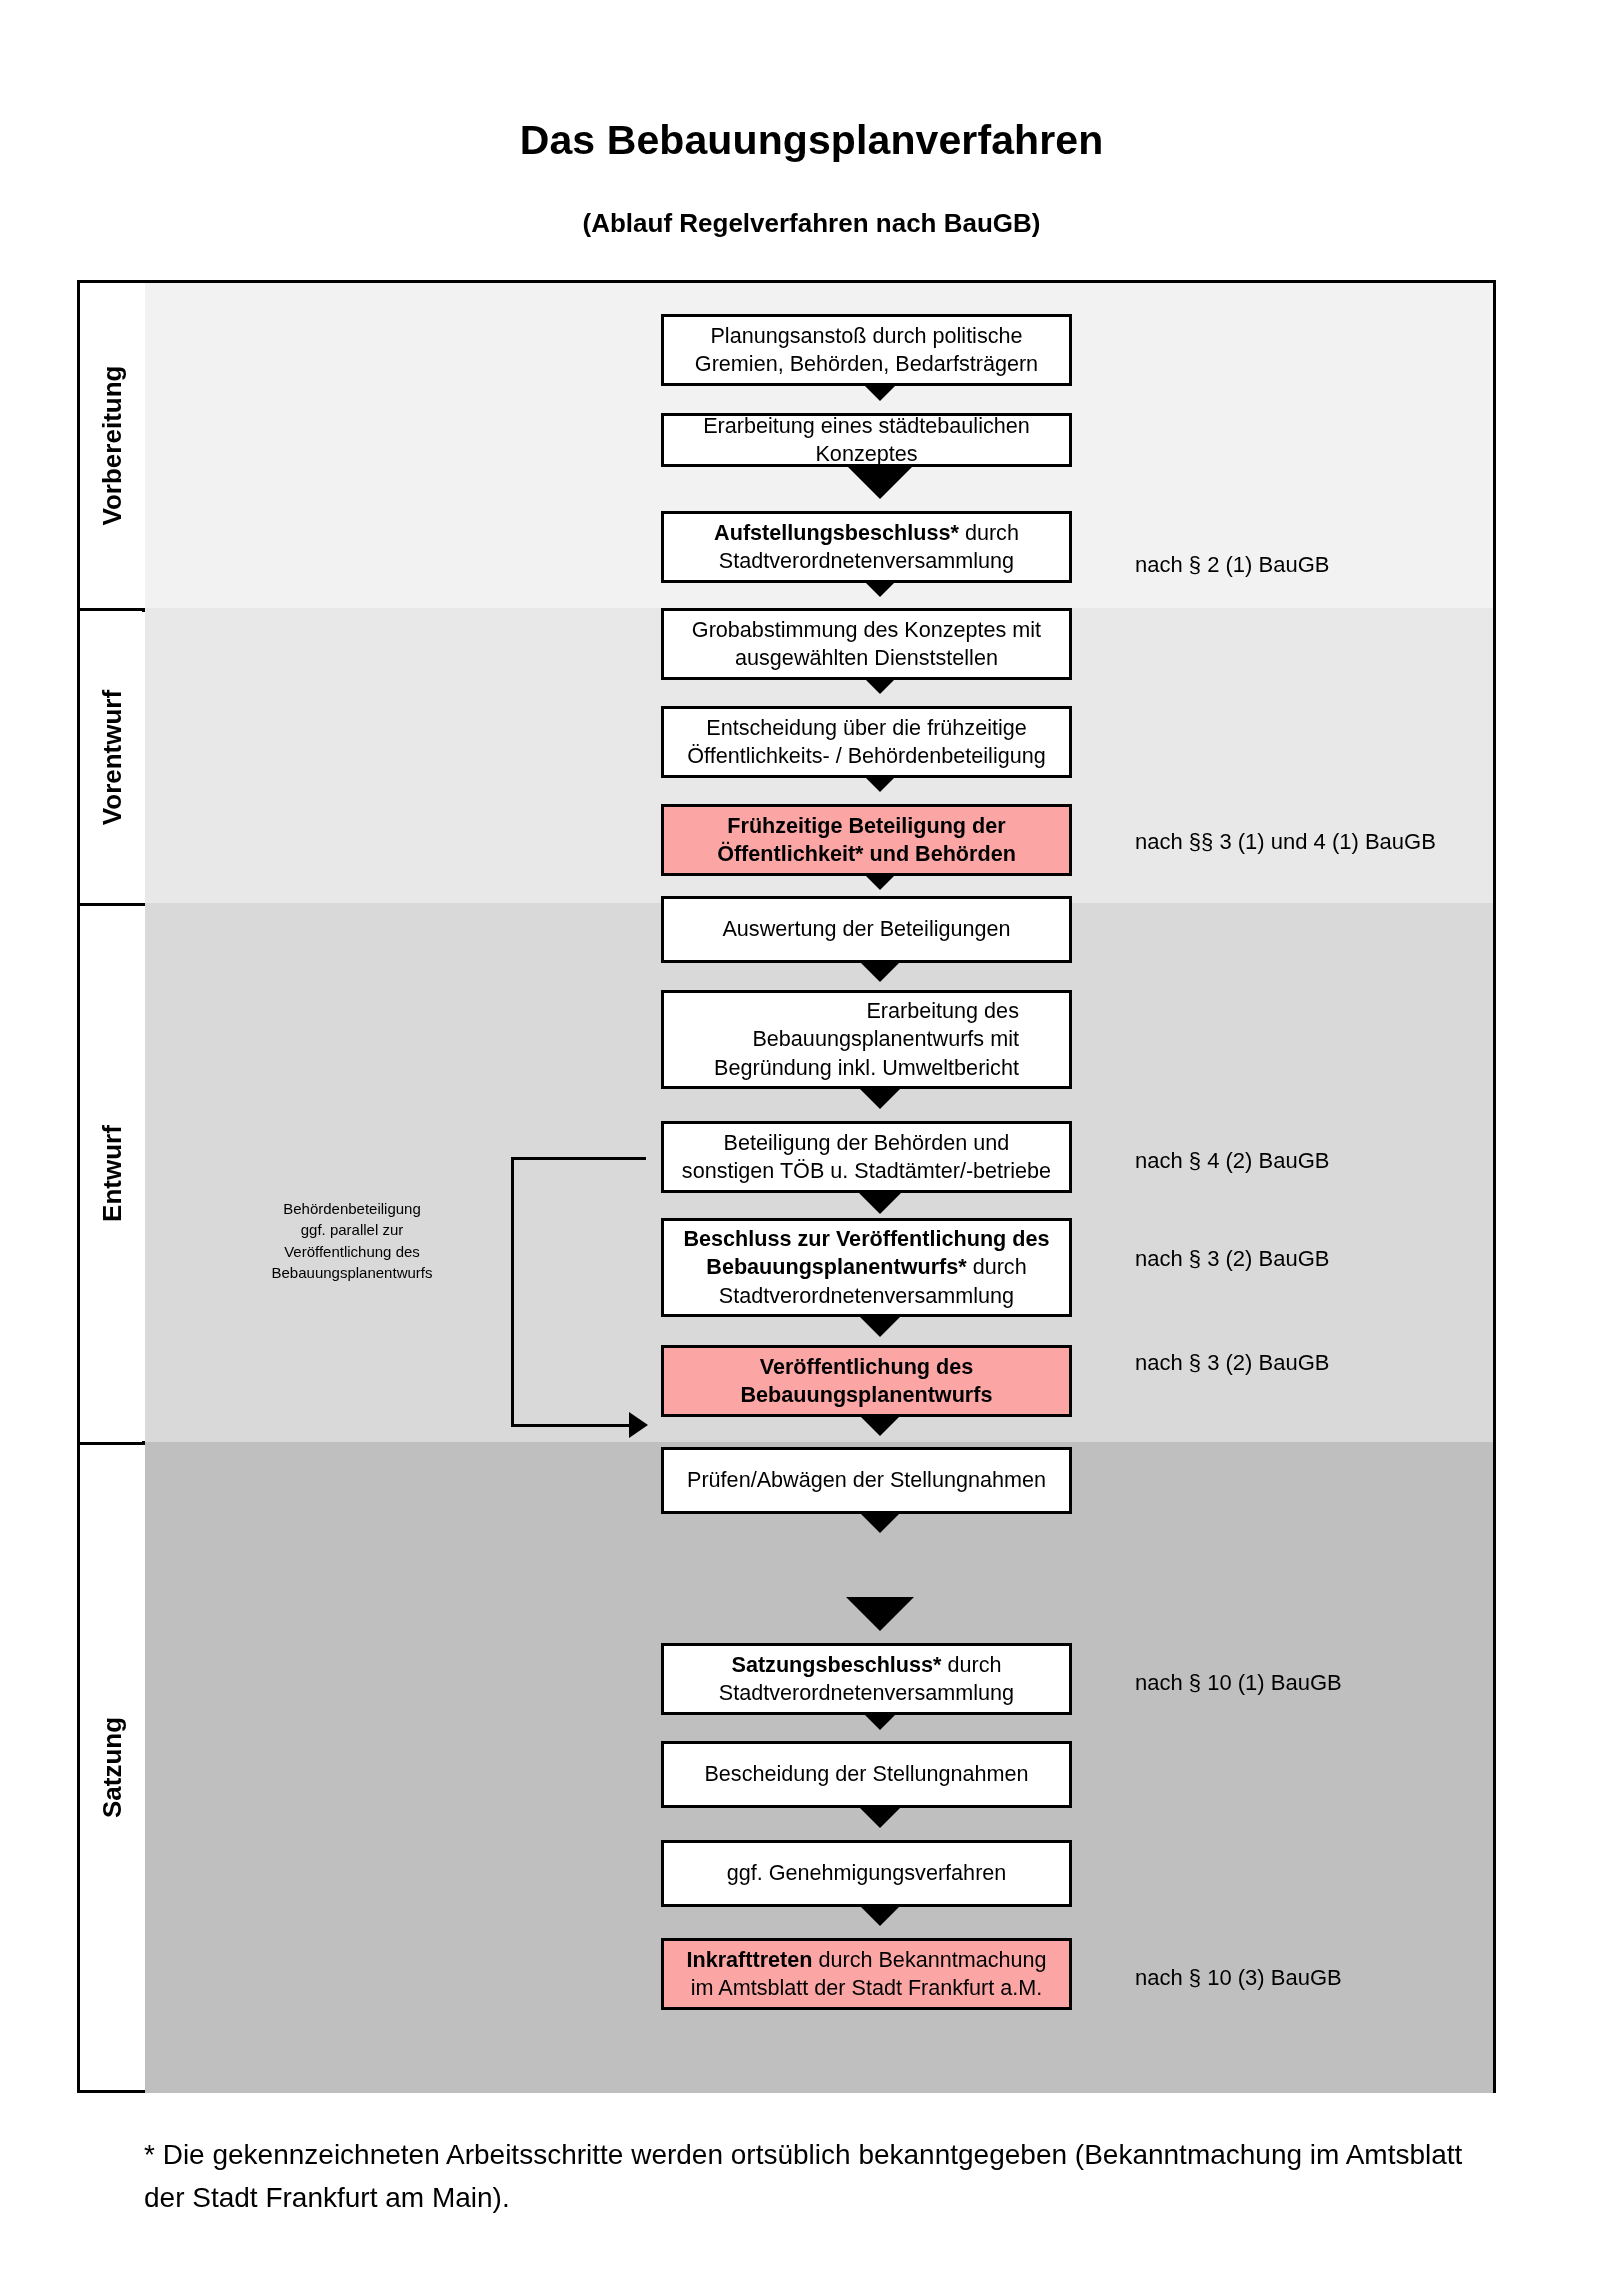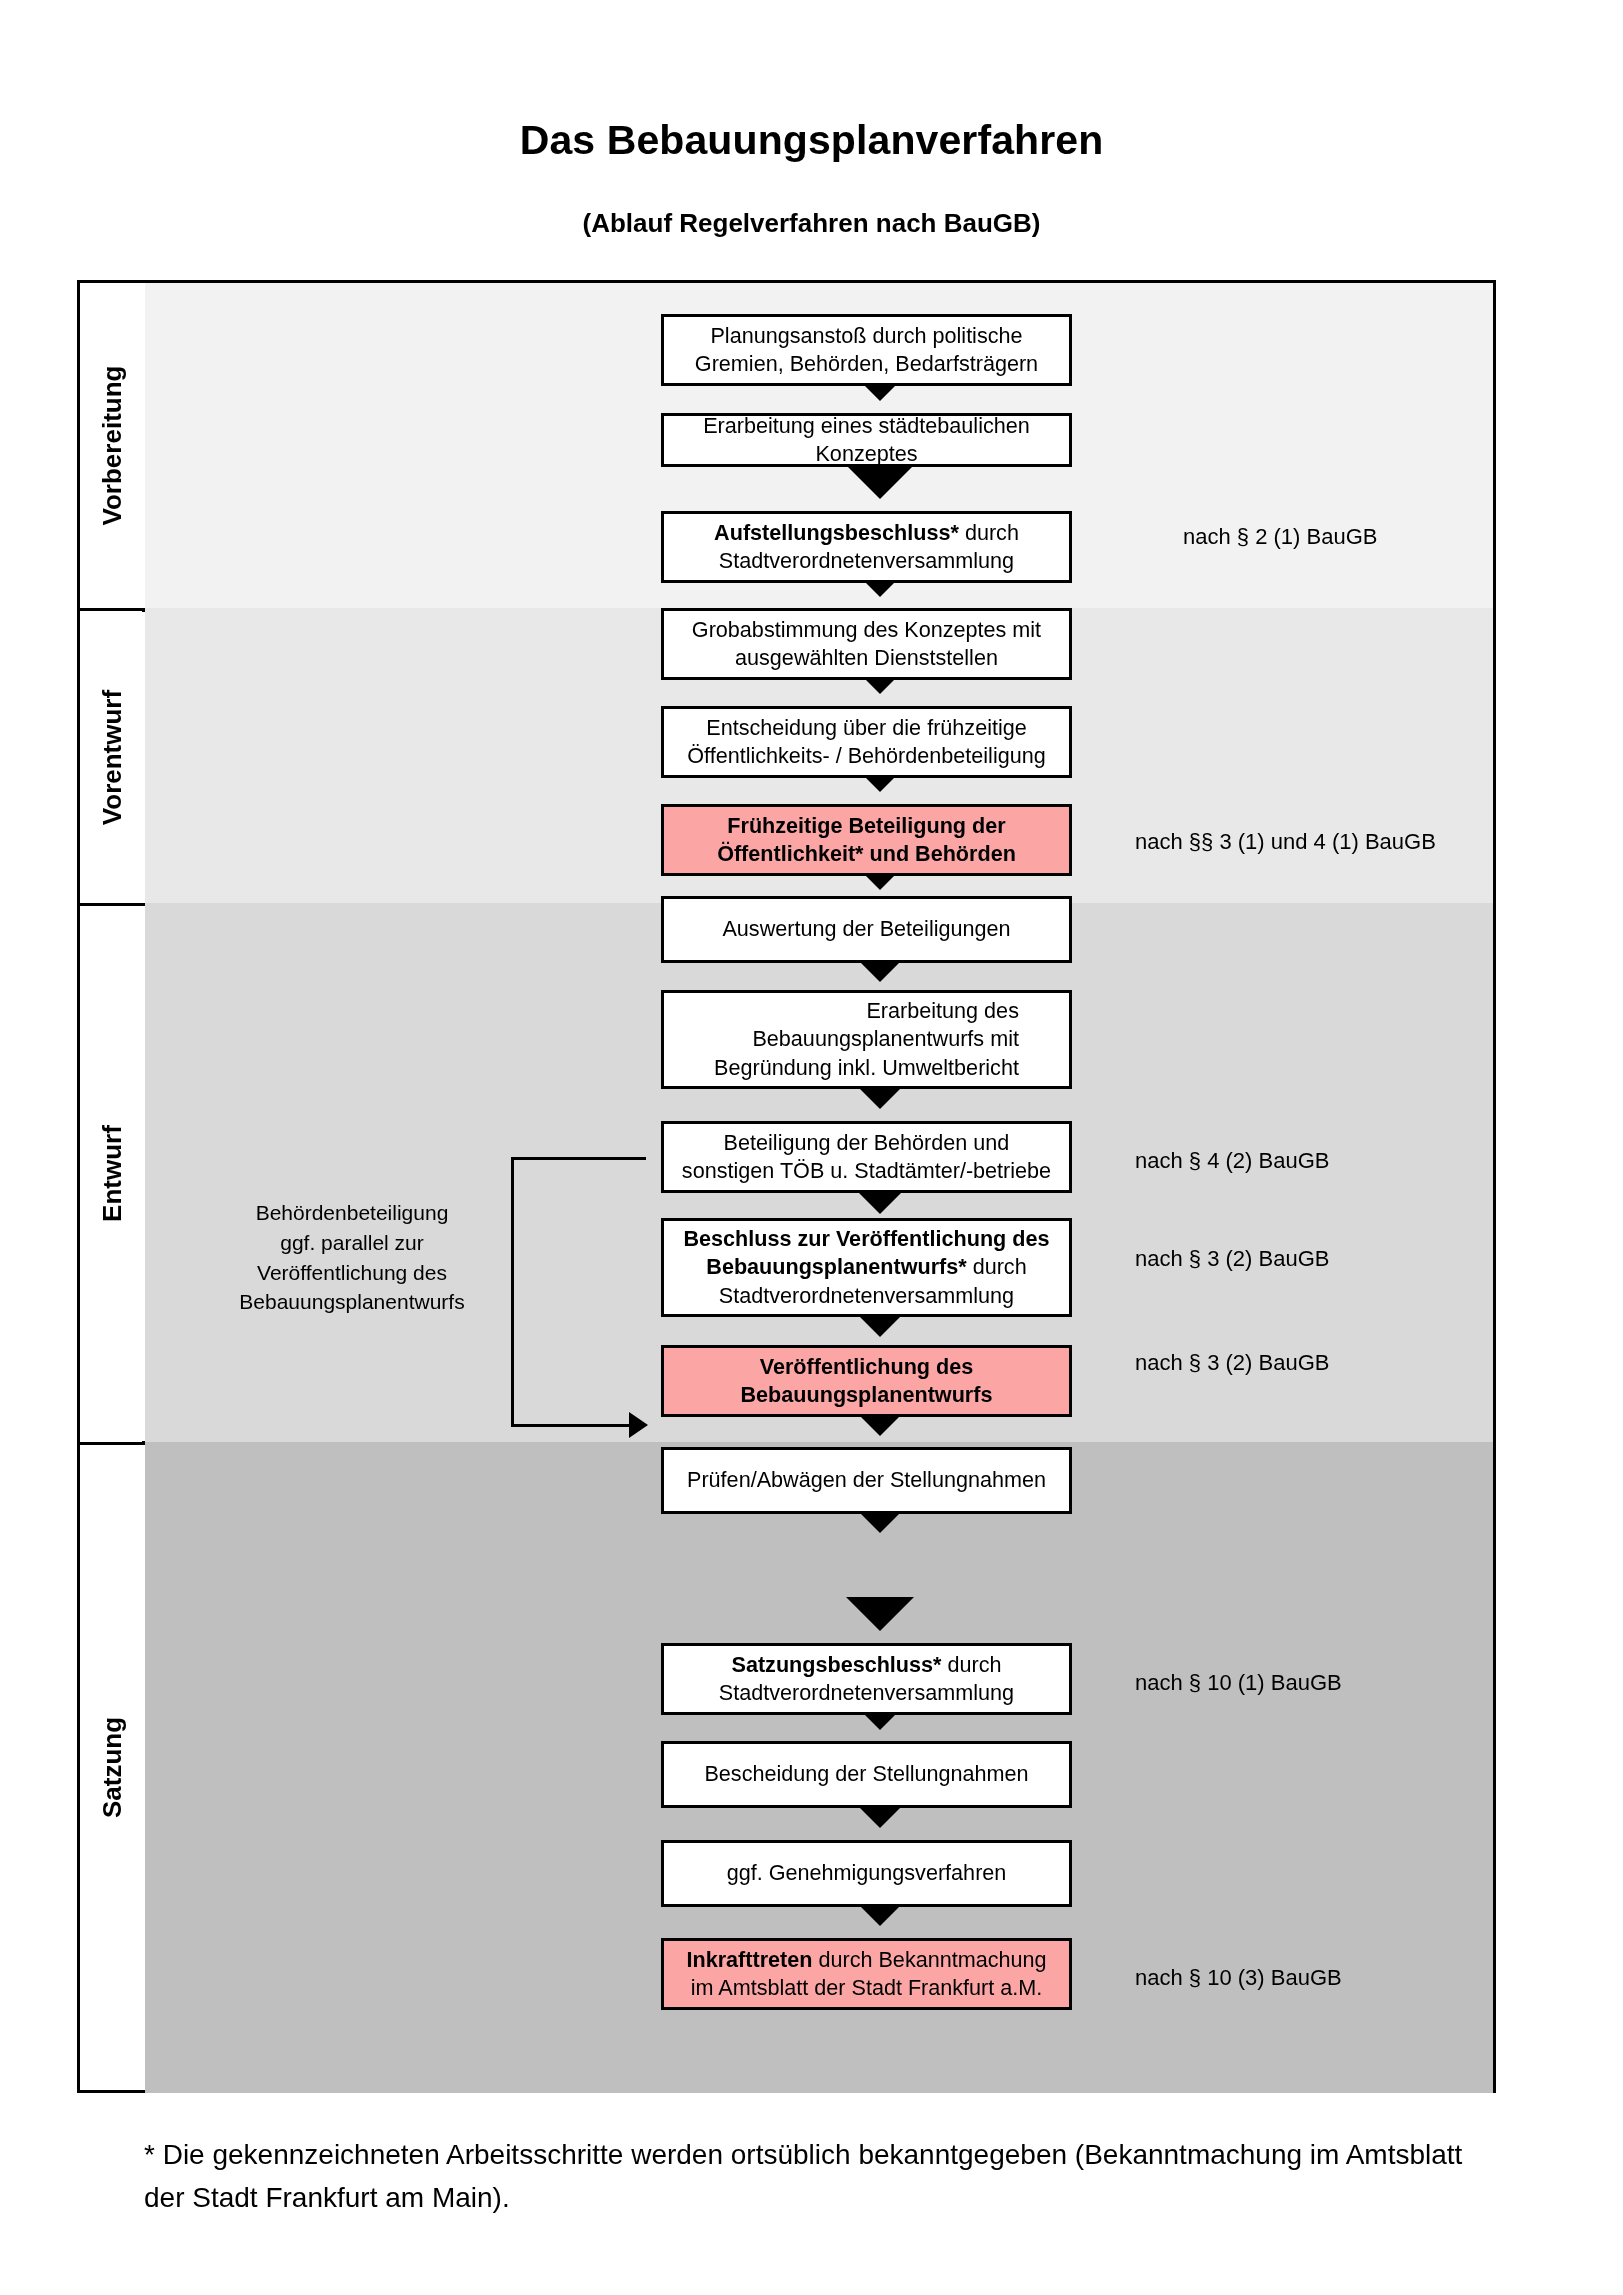--- a/index.html
+++ b/index.html
@@ -80,21 +80,21 @@
   
   .legal{
     position:absolute;
     font-size:22px;line-height:1.25;
     white-space:nowrap;
   }
 
   
   .sidenote{
     position:absolute;
-    font-size:21px;line-height:1.42;
+    font-size:15px;line-height:1.42;
     text-align:center;
     white-space:pre-line;
   }
 
   
   .brk-v{position:absolute;width:2.6px;background:#000;}
   .brk-h{position:absolute;height:2.6px;background:#000;}
   .brk-head{
     position:absolute;width:0;height:0;
     border-top:13px solid transparent;
@@ -267,21 +267,21 @@
       </div>
     </div>
 
     <div class="node blue" style="left:581px;top:1655px;width:411px;height:72px;">
       <div>
         <b>Inkrafttreten</b><span> durch Bekanntmachung</span><br>
         <span>im Amtsblatt der Stadt Frankfurt a.M.</span>
       </div>
     </div>
 
-    <div class="legal" style="left:1055px;top:240px;margin-left:48px;">nach § 2 (1) BauGB</div>
+    <div class="legal" style="left:1055px;top:268px;">nach § 2 (1) BauGB</div>
     <div class="legal" style="left:1055px;top:545px;">nach §§ 3 (1) und 4 (1) BauGB</div>
     <div class="legal" style="left:1055px;top:864px;">nach § 4 (2) BauGB</div>
     <div class="legal" style="left:1055px;top:962px;">nach § 3 (2) BauGB</div>
     <div class="legal" style="left:1055px;top:1066px;">nach § 3 (2) BauGB</div>
     <div class="legal" style="left:1055px;top:1386px;">nach § 10 (1) BauGB</div>
     <div class="legal" style="left:1055px;top:1681px;">nach § 10 (3) BauGB</div>
 
     <div class="sidenote" style="left:118px;top:915px;width:308px;">Behördenbeteiligung
 ggf. parallel zur
 Veröffentlichung des

